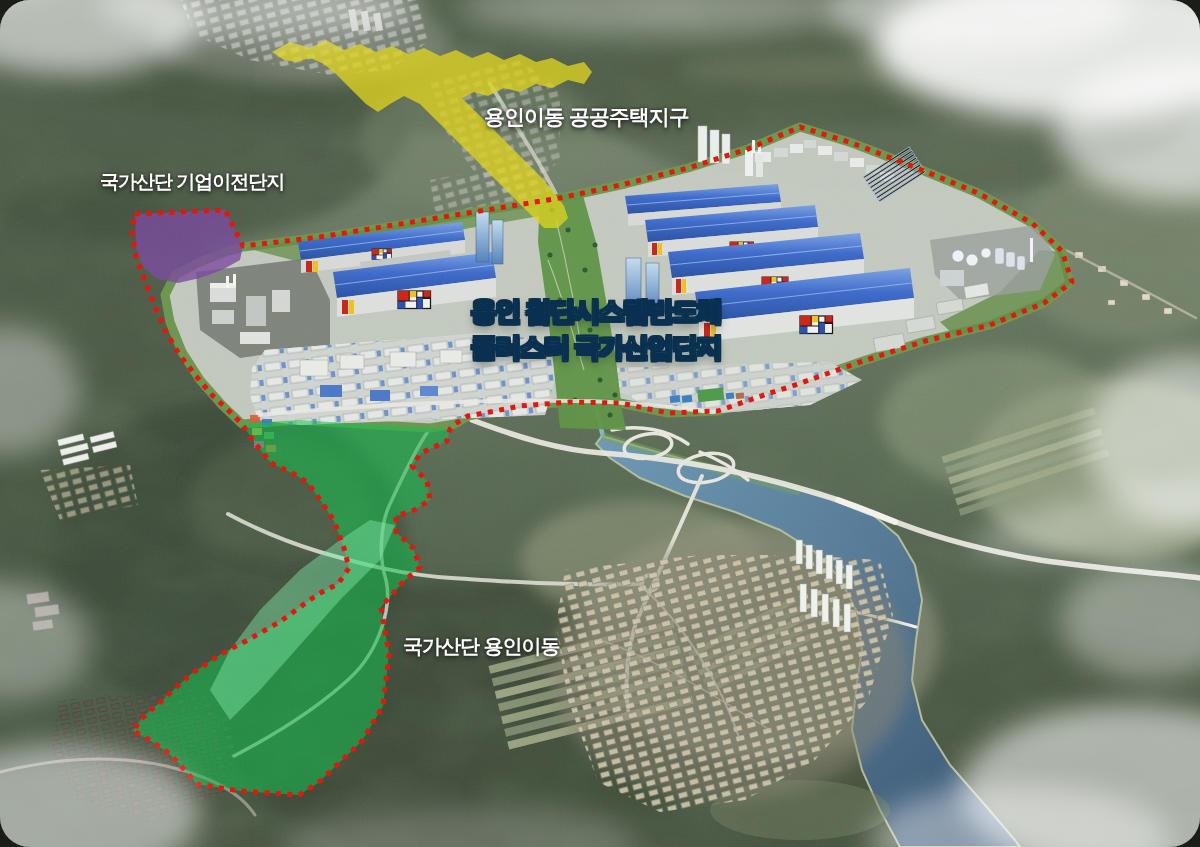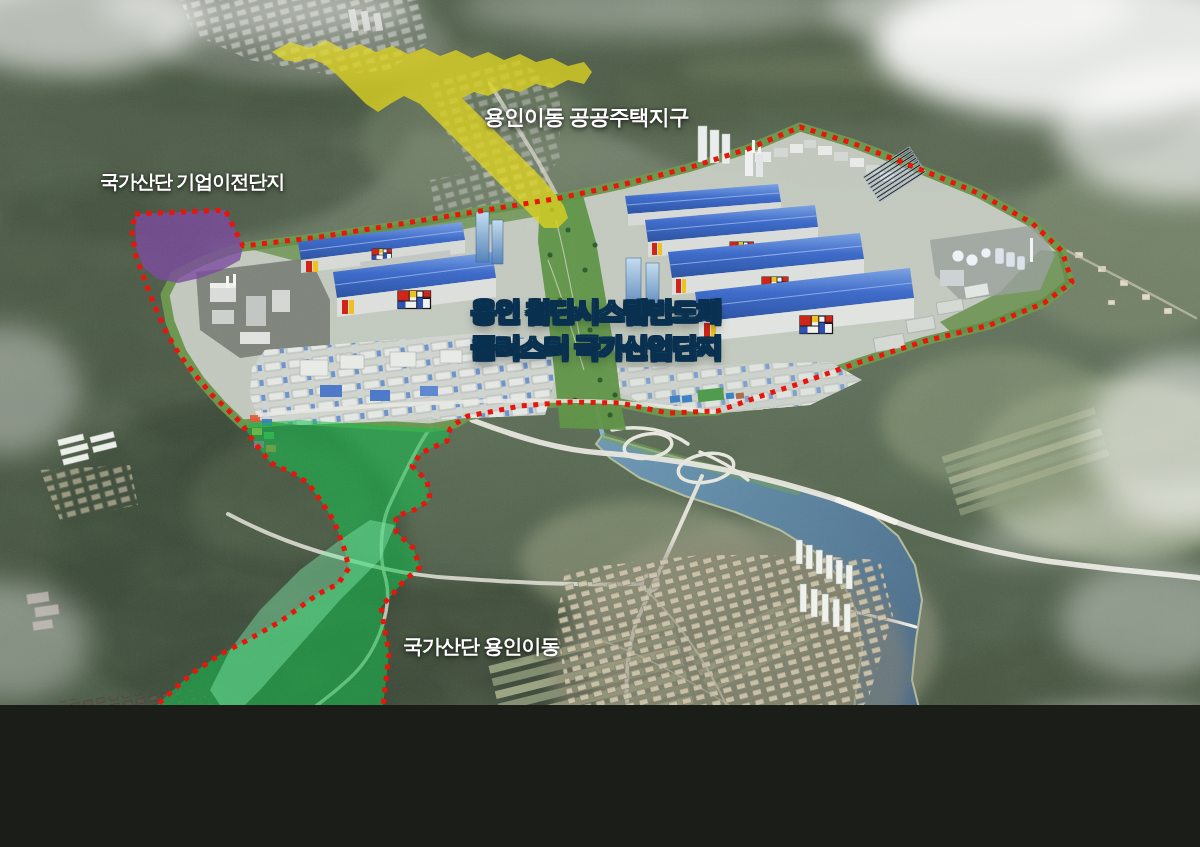--- a/index.html
+++ b/index.html
@@ -1,17 +1,17 @@
 <!DOCTYPE html>
 <html><head>
 <meta charset="utf-8">
 <style>
   html,body{margin:0;padding:0;background:#1a1d18;}
-  .scene{position:relative;width:1200px;height:705px;overflow:hidden;background:#5a6a54;
-         font-family:"Liberation Sans",sans-serif;}
+  .scene{position:relative;width:1200px;height:847px;overflow:hidden;background:#5a6a54;
+         font-family:"Liberation Sans",sans-serif;border-radius:30px;}
   .scene svg{position:absolute;left:0;top:0;}
   .lbl{position:absolute;font-weight:bold;color:#fff;white-space:nowrap;
        text-shadow:0 2px 5px rgba(0,0,0,.65),0 0 3px rgba(0,0,0,.45);}
   .lbl-yellow{left:484px;top:103px;font-size:21px;letter-spacing:-1px;}
   .lbl-purple{left:100px;top:169px;font-size:19px;letter-spacing:-1px;}
   .lbl-green{left:403px;top:633px;font-size:20px;letter-spacing:-1px;}
   .lbl-main{left:596px;top:293px;transform:translateX(-50%);text-align:center;
             font-size:26px;line-height:36px;letter-spacing:-1.5px;color:#3fd3e5;
             -webkit-text-stroke:1.2px #0a3050;
             text-shadow:2px 2px 0 #0a3050,-2px -2px 0 #0a3050,2px -2px 0 #0a3050,-2px 2px 0 #0a3050,

